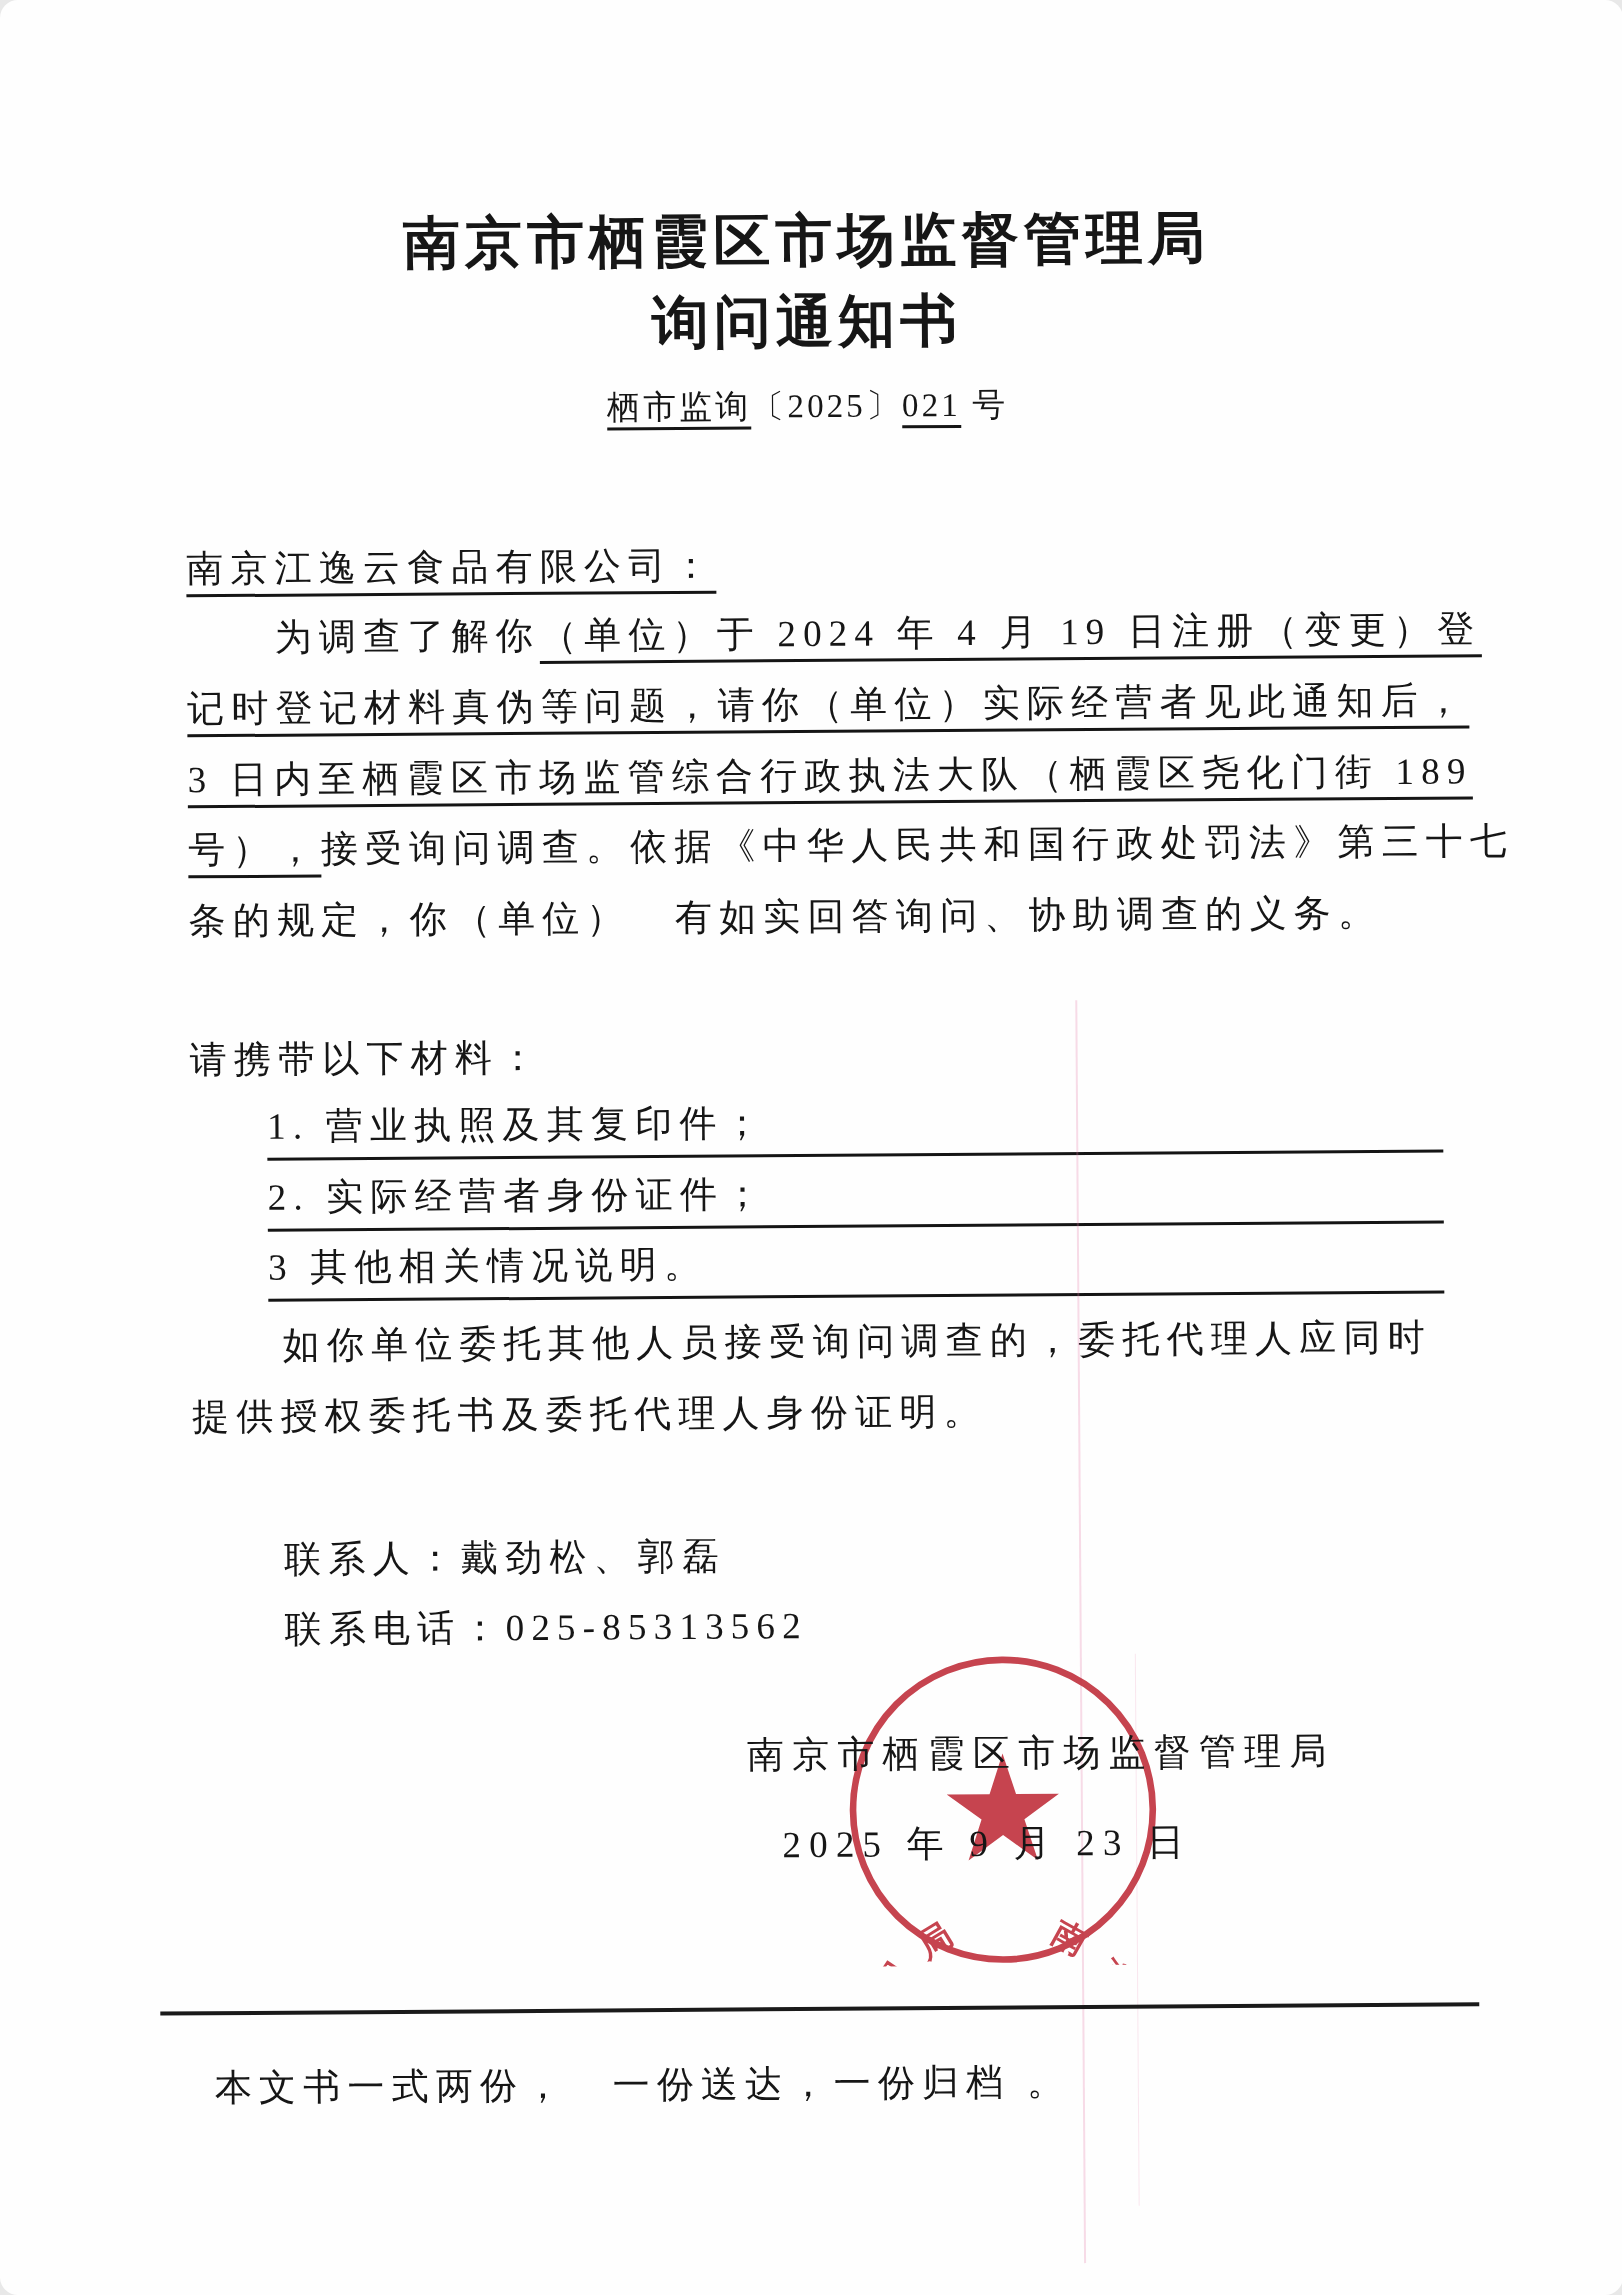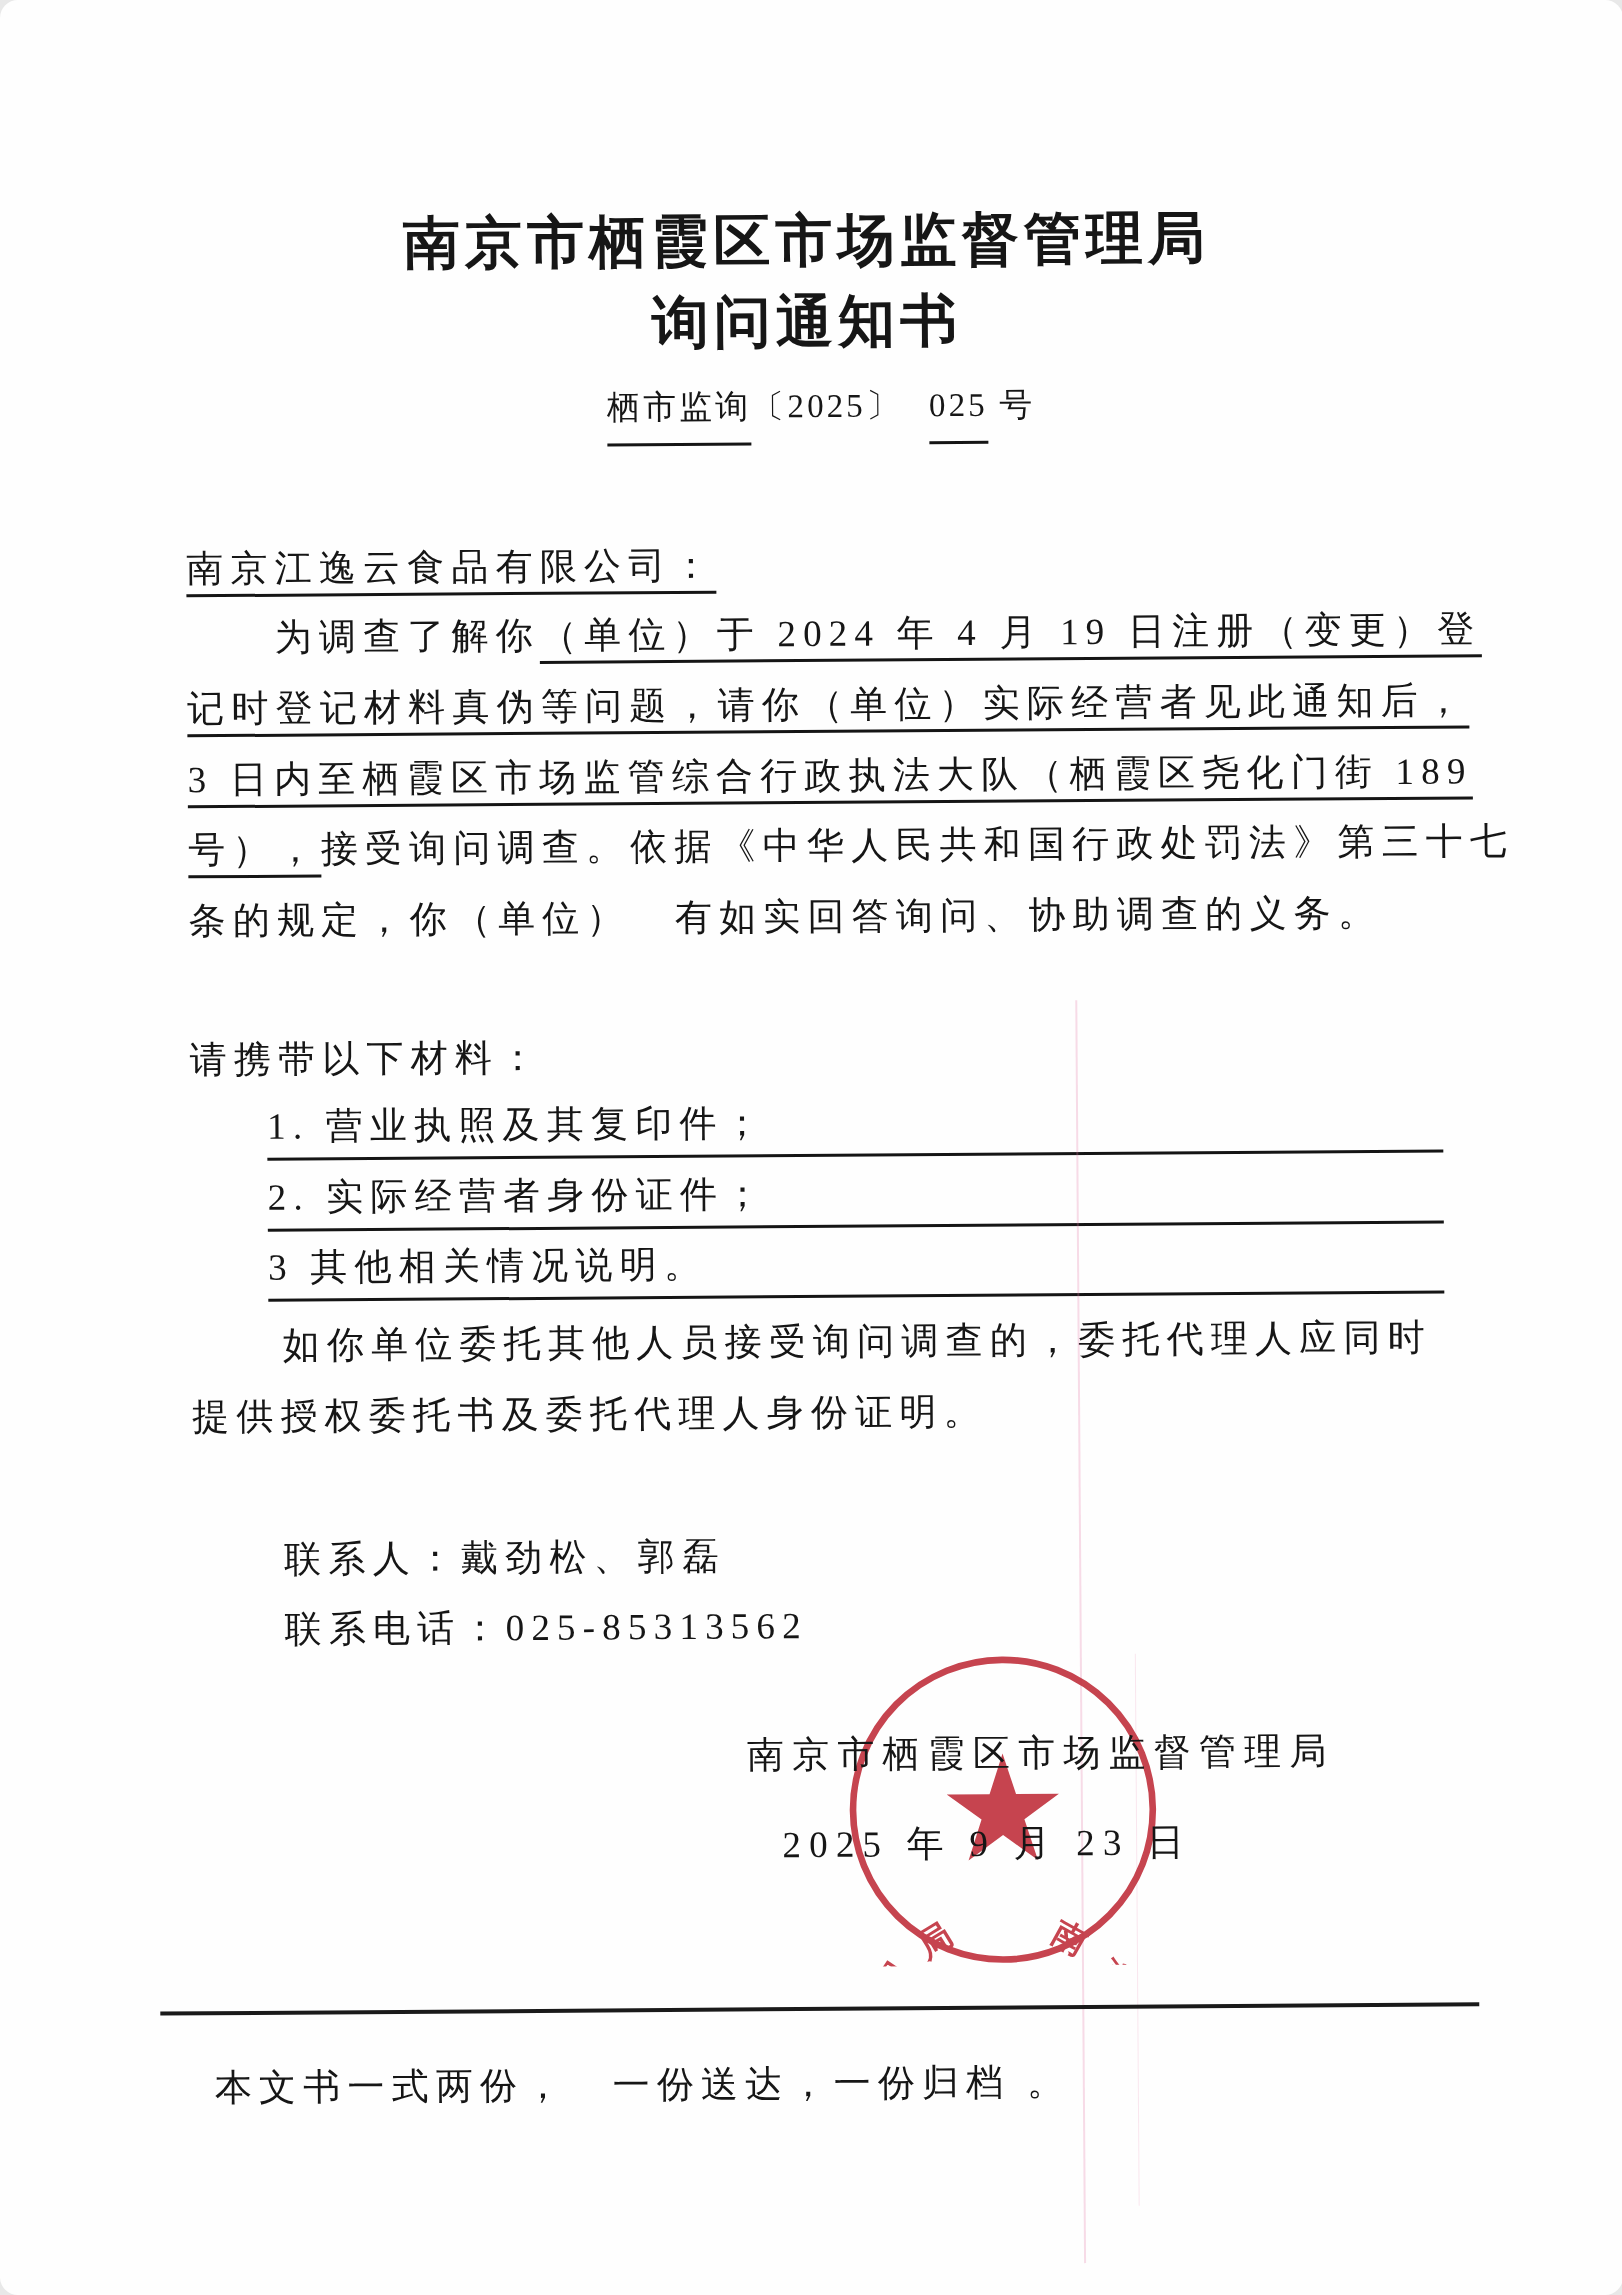--- a/index.html
+++ b/index.html
@@ -5,42 +5,42 @@
   html,body{margin:0;padding:0;background:#e8e8e8;}
   .page{position:relative;width:1623px;height:2295px;background:#fefefe;overflow:hidden;
         font-family:"Liberation Serif","DejaVu Serif",serif;color:#161616;border-radius:18px;}
   .tilt{position:absolute;inset:0;transform:rotate(-0.4deg);transform-origin:50% 42%;}
   .abs{position:absolute;white-space:nowrap;}
   .center{left:0;width:1623px;text-align:center;}
   .title{font-size:57px;font-weight:700;letter-spacing:5.1px;}
   .docno{font-size:33px;letter-spacing:3.1px;}
   .bodytxt{font-size:37px;letter-spacing:7.2px;}
   .u{border-bottom:3.6px solid #151515;padding-bottom:4.6px;}
-  .u2{border-bottom:3.1px solid #151515;padding-bottom:18px;margin-left:27px;}
+  .u2{border-bottom:3.1px solid #151515;padding-bottom:2px;}
   .matrow{border-bottom:3.6px solid #151515;padding-bottom:6.1px;}
   .sig{font-size:37px;letter-spacing:8.2px;z-index:6;}
   .footer-rule{background:#1a1a1a;height:4.1px;z-index:2;}
   .streak{z-index:1;}
   .seal{z-index:4;opacity:0.88;}
   .overseal{z-index:6;}
 </style>
 </head>
 <body>
 
 <div class="page">
   <div class="tilt">
 
     <div class="abs streak" style="left:1075px;top:1002px;width:1.5px;height:1263px;background:rgba(228,120,168,0.26);"></div>
     <div class="abs streak" style="left:1130px;top:1656px;width:1px;height:552px;background:rgba(228,120,168,0.18);"></div>
 
     <div class="abs center title" style="top:203px;">南京市栖霞区市场监督管理局</div>
     <div class="abs center title" style="top:284px;">询问通知书</div>
 
     <div class="abs center docno" style="top:384px;">
-      <span class="u2">栖市监询</span><span>〔2025〕</span><span class="u2">025</span><span> 号</span>
+      <span class="u2">栖市监询</span><span>〔2025〕</span><span class="u2">021</span><span> 号</span>
     </div>
 
     <div class="abs bodytxt" style="left:189px;top:540px;">
       <span class="u">南京江逸云食品有限公司：</span>
     </div>
 
     <div class="abs bodytxt" style="left:277px;top:609px;">
       <span>为调查了解你</span><span class="u">（单位）于 2024 年 4 月 19 日注册（变更）登</span>
     </div>
     <div class="abs bodytxt" style="left:189px;top:680px;">

